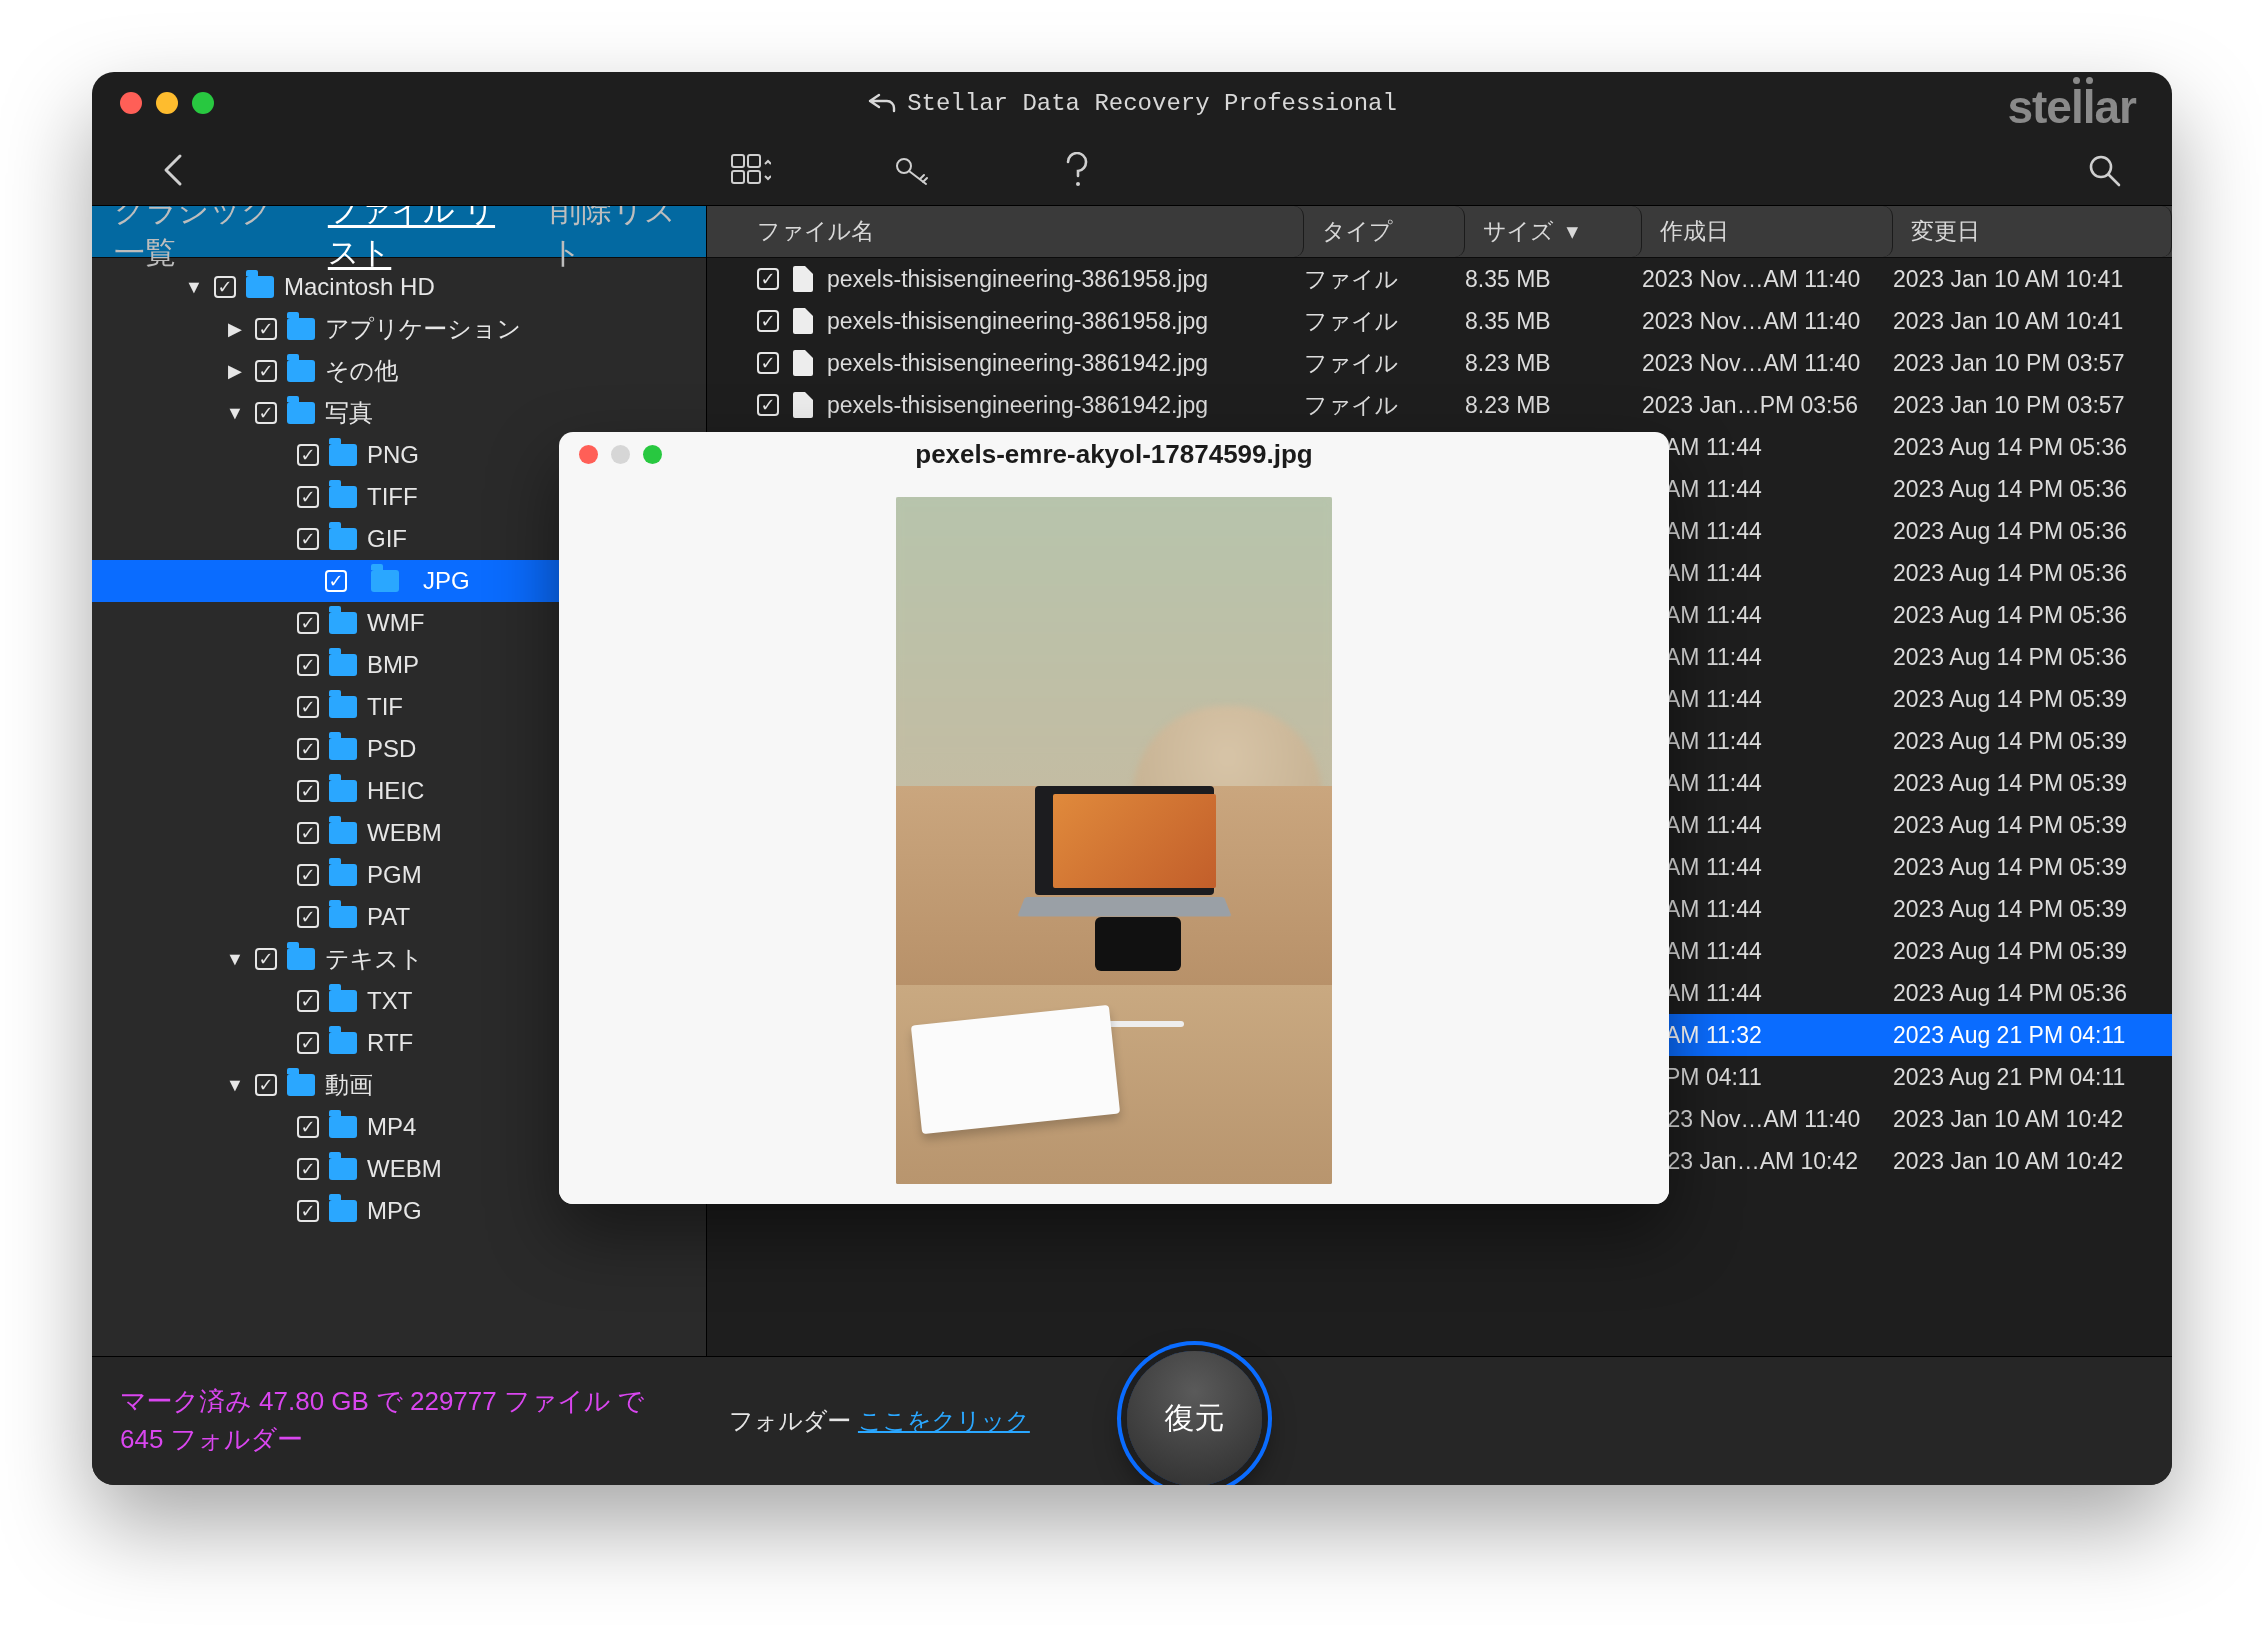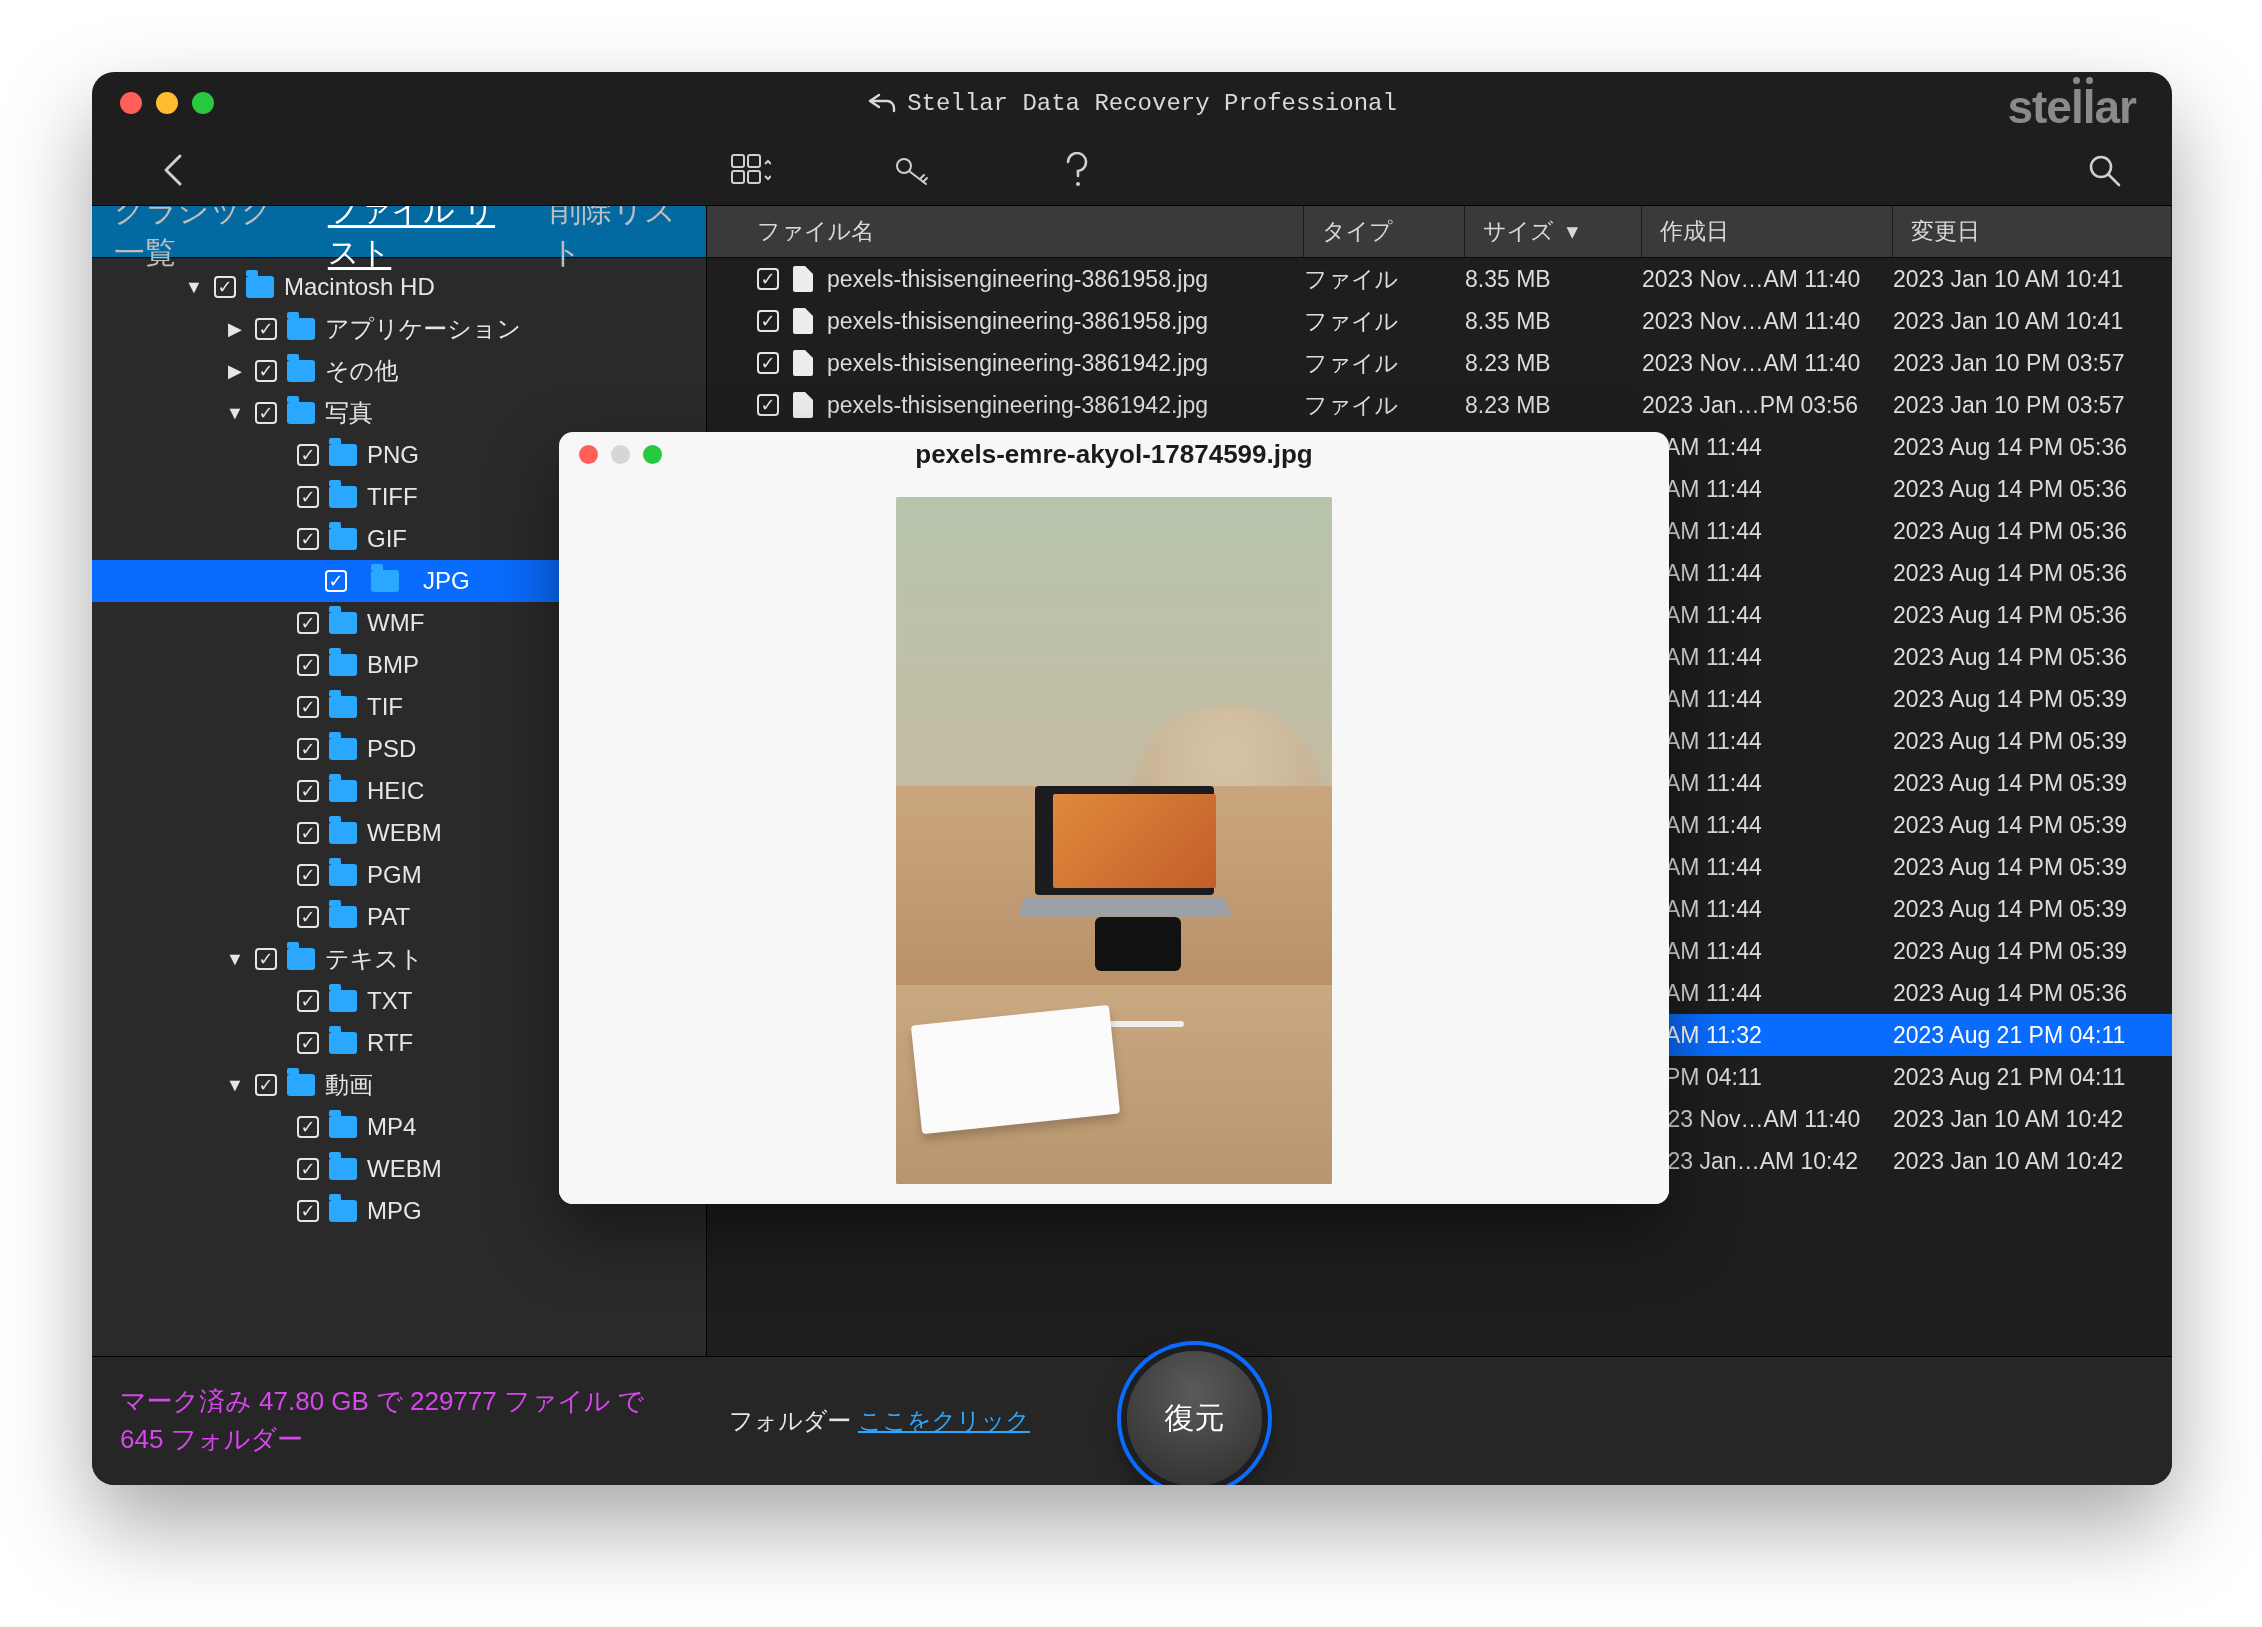--- a/index.html
+++ b/index.html
@@ -40,21 +40,21 @@
   .caret { width:20px; display:inline-flex; justify-content:center; color:#e6e6e6; font-size:18px;}
   .chk { width:22px; height:22px; border:2px solid #e6e6e6; border-radius:4px; display:inline-flex; align-items:center; justify-content:center; }
   .chk::after { content:"✓"; font-size:18px; color:#e6e6e6; }
   .fld { width:28px; height:22px; border-radius:3px; background:#2aa7ff; position:relative; }
   .fld::before { content:""; position:absolute; top:-6px; left:0; width:12px; height:6px; background:#2aa7ff; border-radius:2px 2px 0 0;}
   .node.selected { background:#0a6cff; color:#fff;gap:24px; }
   .node.selected .chk{ border-color:#fff;} .node.selected .chk::after{color:#fff;}
   
   .filepane { flex:1; display:flex; flex-direction:column; background:#1e1e1e; }
   .cols { height:52px; background:#3a3a3a; display:flex; align-items:center; font-size:23px; color:#d8d8d8; border-bottom:1px solid #0b0b0b;}
-  .col { border-right:1px solid #1b1b1b; height:100%; display:flex; align-items:center; padding:0 18px;}
+  .col { border-right:1px solid #1b1b1b; height:100%; display:flex; align-items:center; padding:0 18px;border-radius:10px;}
   .c-name{width:597px;padding-left:50px;} .c-type{width:161px;} .c-size{width:177px;} .c-cr{width:251px;} .c-mod{flex:1;}
   .rows { flex:1; overflow:hidden; }
   .row { height:42px; display:flex; align-items:center; font-size:23px; color:#dcdcdc;}
   .row .c-name{display:flex;align-items:center;gap:14px;padding-left:50px;}
   .row.sel { background:#0a6cff; color:#fff; }
   .row .chk { width:22px; height:22px; }
   .doc { width:20px; height:26px; background:#ededed; border-radius:2px; position:relative;}
   .doc::after{content:"";position:absolute;right:0;top:0;border-top:8px solid #1e1e1e;border-left:8px solid #ededed;}
   
   .footer { height:129px; background:#262626; display:flex; align-items:center; position:relative; border-top:1px solid #000;}

